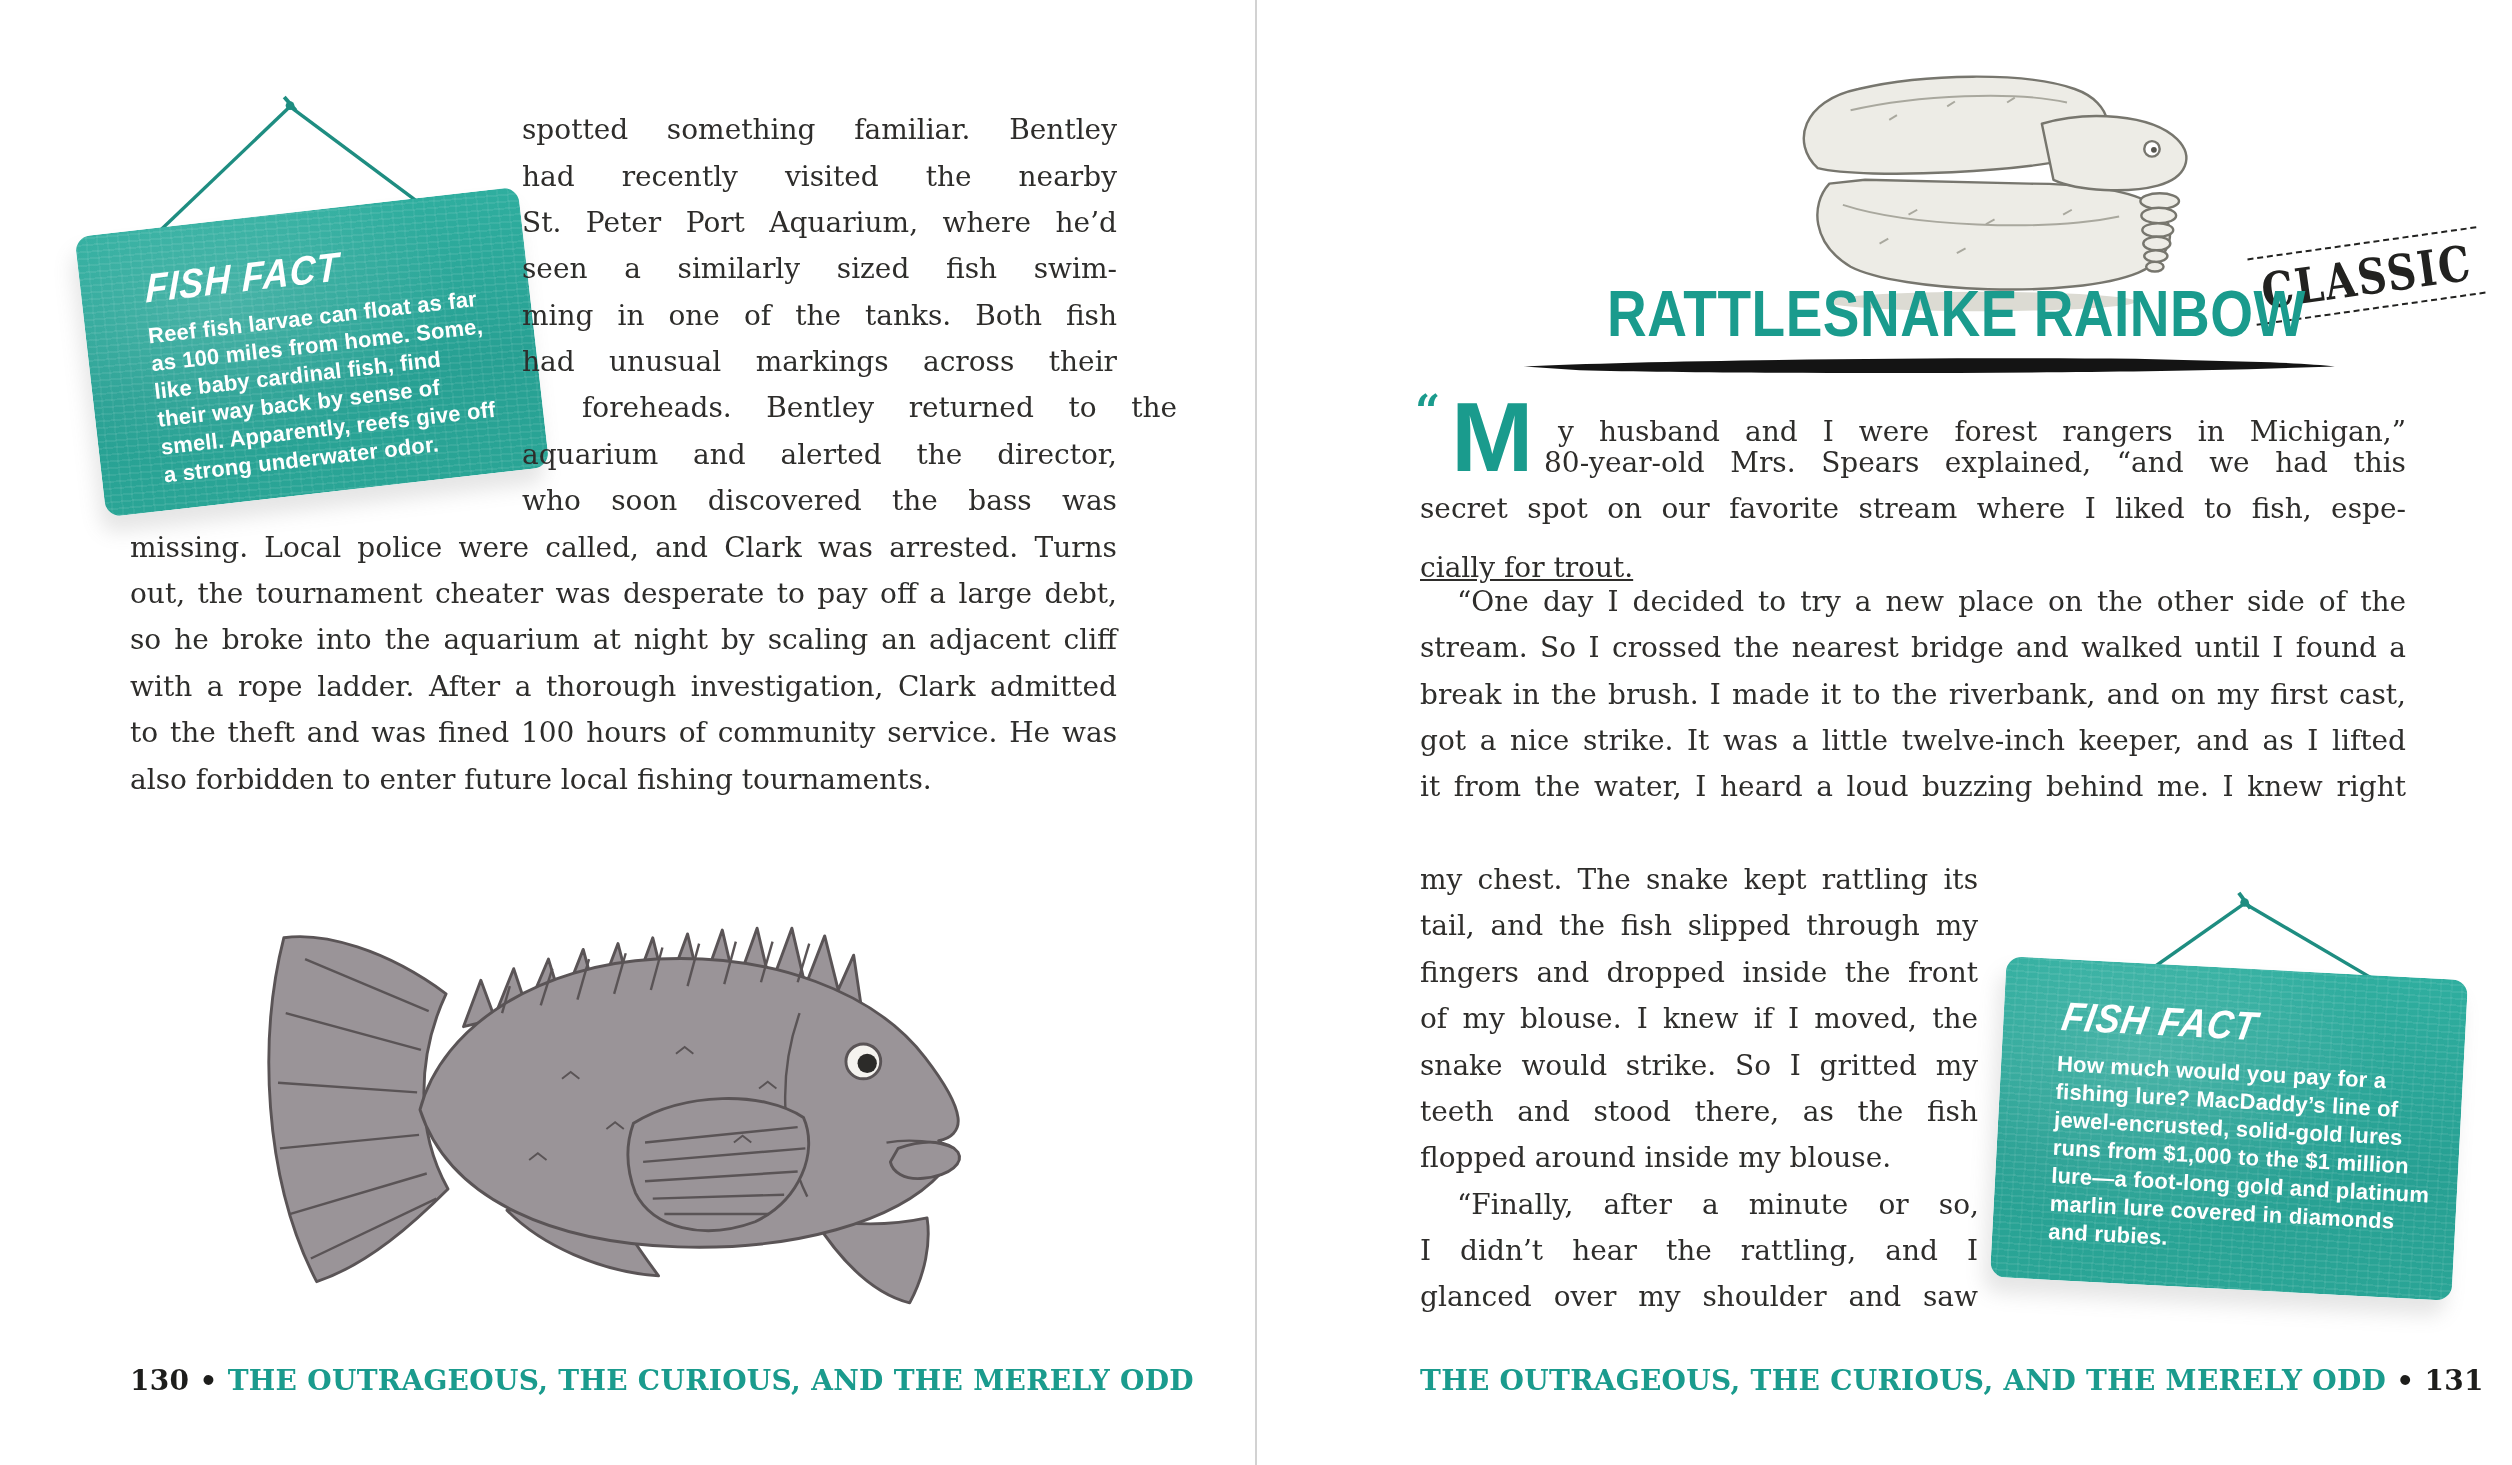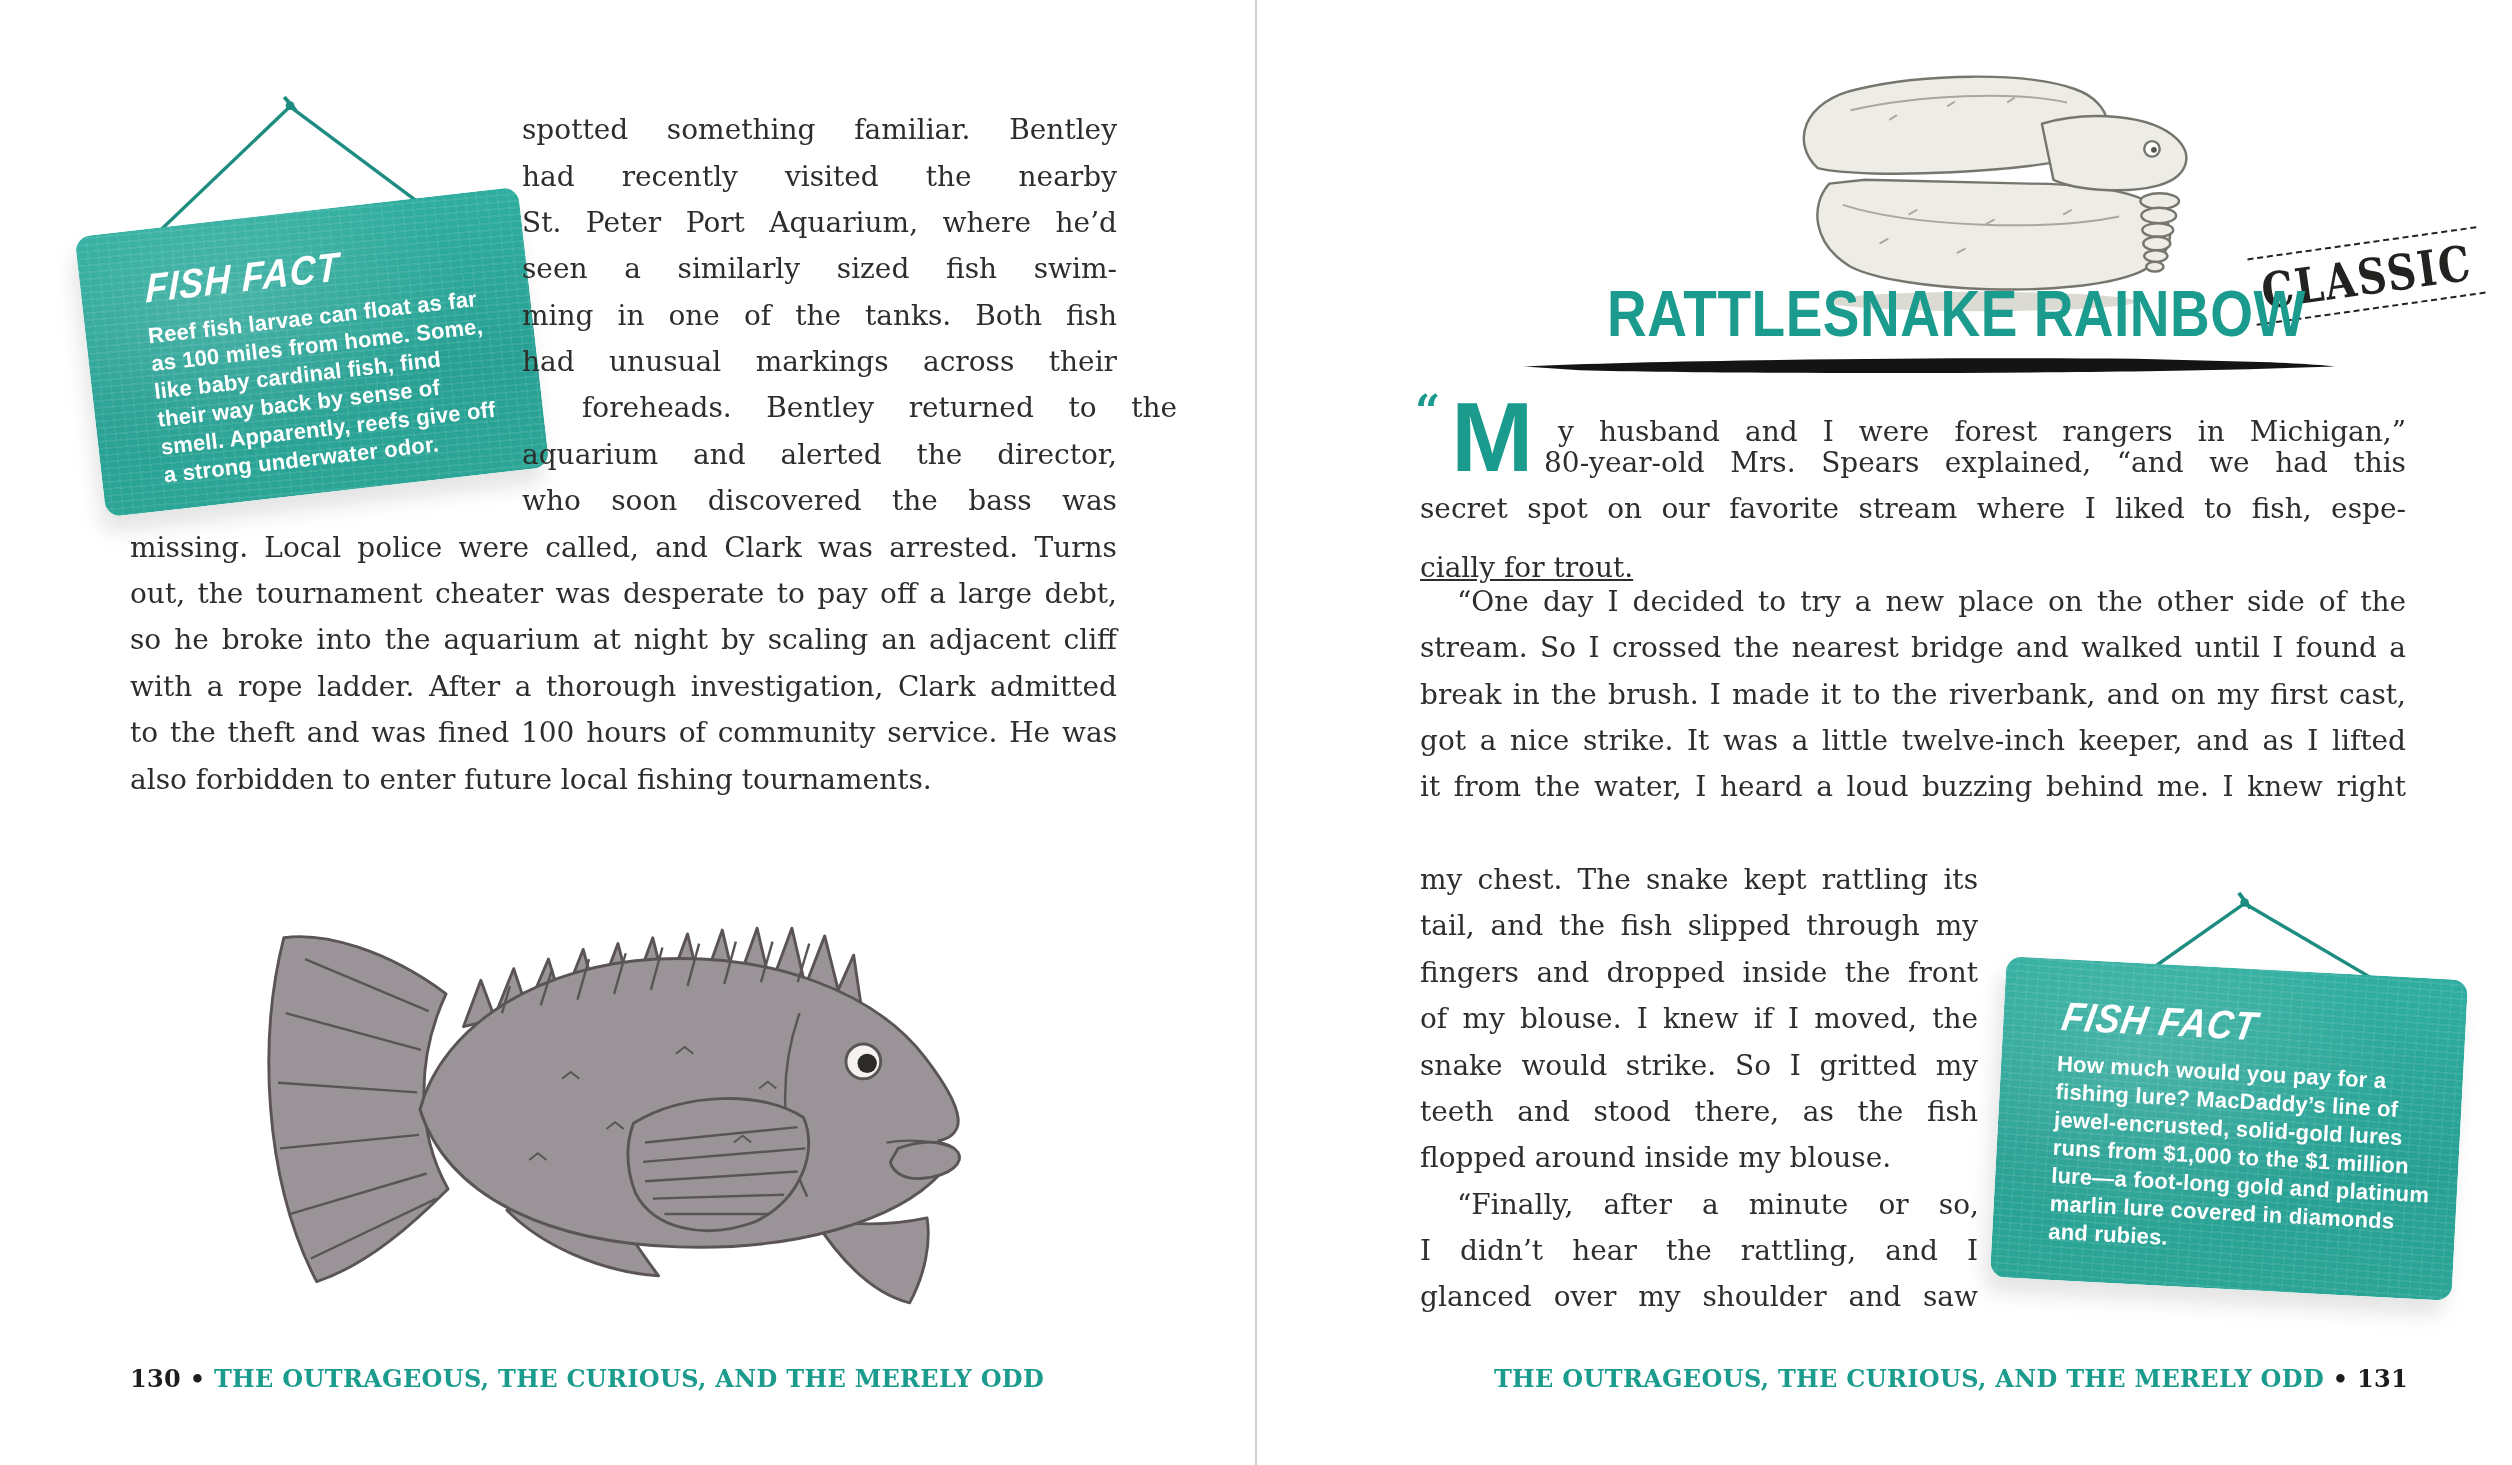--- a/index.html
+++ b/index.html
@@ -19,21 +19,21 @@
           radial-gradient(ellipse at 30% 30%, rgba(255,255,255,.14), rgba(255,255,255,0) 55%),
           linear-gradient(180deg,#2fae9f,#27a093 60%,#2aa596);
         box-shadow:-5.8px 15.5px 19.3px rgba(110,110,110,.18);}
   .sign-head{font-family:"Liberation Sans",sans-serif;font-weight:bold;font-style:italic;
              font-size:36px;letter-spacing:1px;transform:skewX(-7deg) scaleY(1.12);
              transform-origin:left bottom;}
   .sign-body{font-family:"Liberation Sans",sans-serif;font-weight:bold;font-size:22px;
              line-height:28px;margin-top:9.7px;letter-spacing:0.2px;}
   .string{position:absolute;}
   
-  .footer{position:absolute;font-family:"DejaVu Serif",serif;font-weight:bold;font-size:24px;
+  .footer{position:absolute;font-family:"DejaVu Serif",serif;font-weight:bold;font-size:28px;
           letter-spacing:0.3px;color:#1a9b8d;white-space:nowrap;}
   .footer .num,.footer .sep{color:#1d1d1b;}
   
   .title{position:absolute;font-family:"Liberation Sans",sans-serif;font-weight:bold;
          font-size:55px;color:#1a9b8d;letter-spacing:0.5px;white-space:nowrap;
          transform:scaleY(1.18);transform-origin:left top;}
   .stamp{position:absolute;transform:rotate(-8deg);transform-origin:center;
          font-family:"DejaVu Serif",serif;font-weight:bold;font-size:40px;color:#222220;
          border-top:2.9px dashed #222220;border-bottom:2.9px dashed #222220;
          padding:8.7px 9.7px;letter-spacing:1.9px;white-space:nowrap;}

